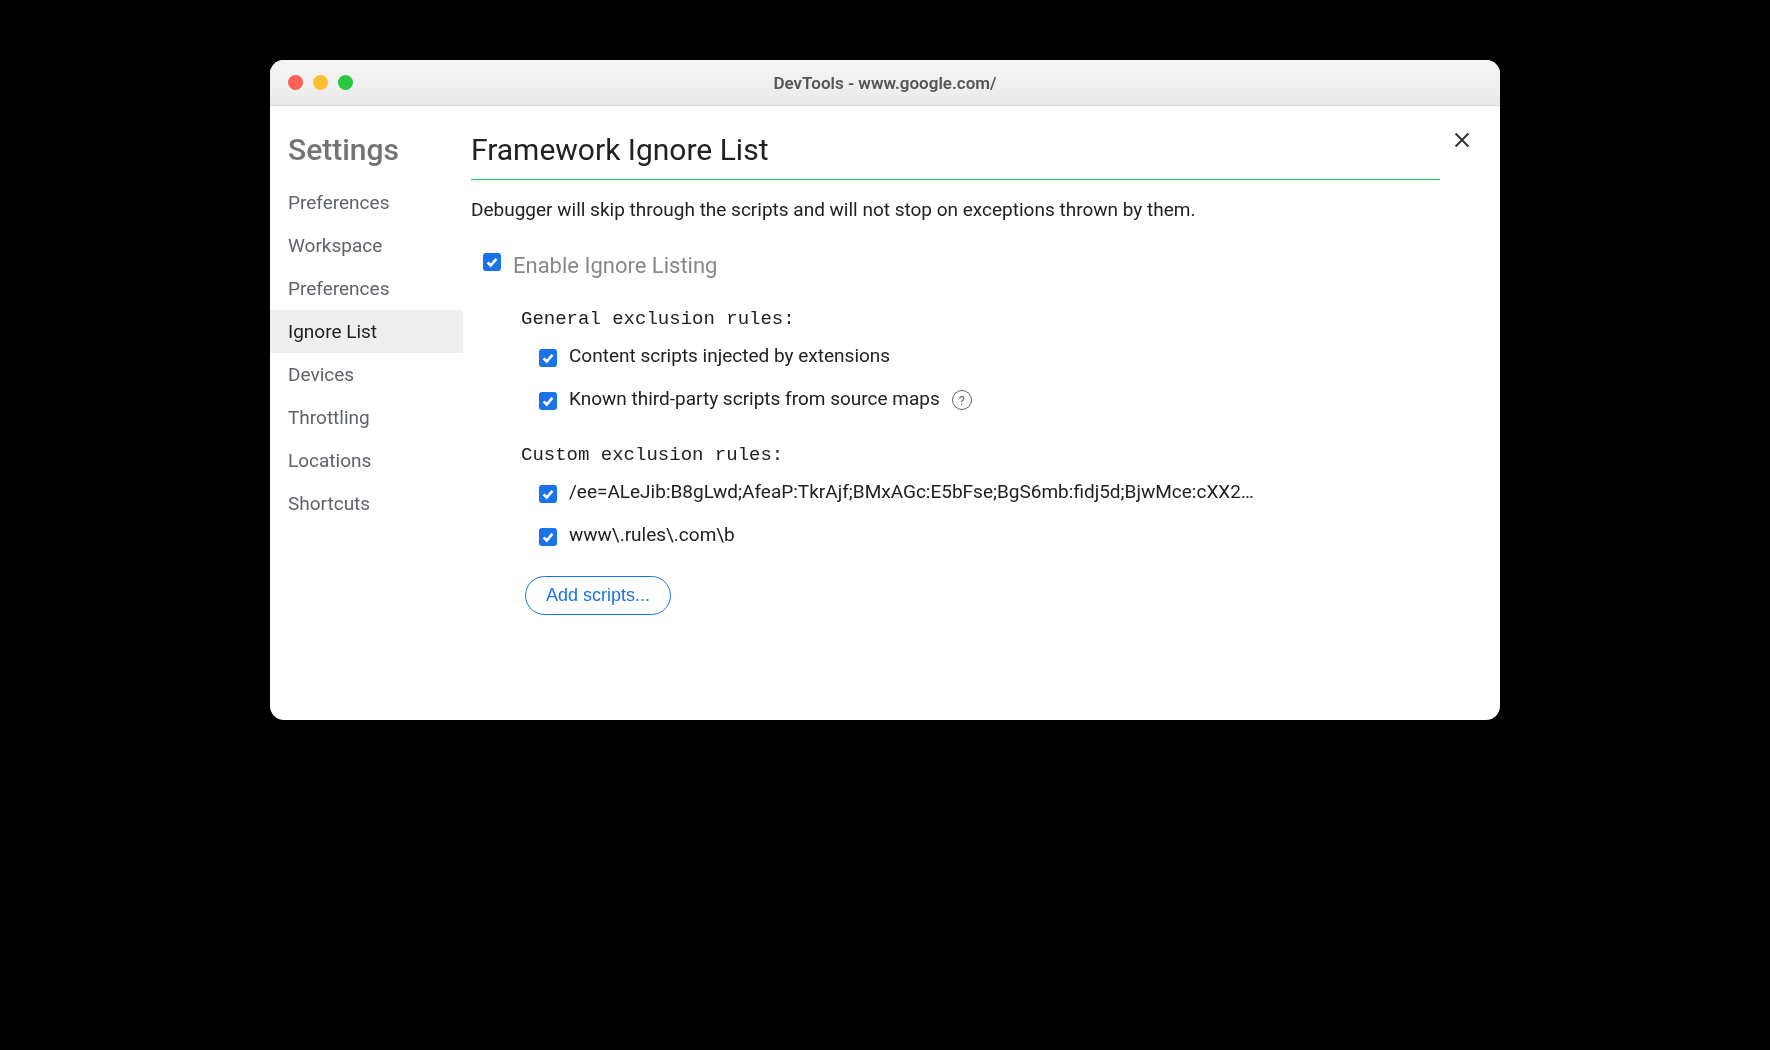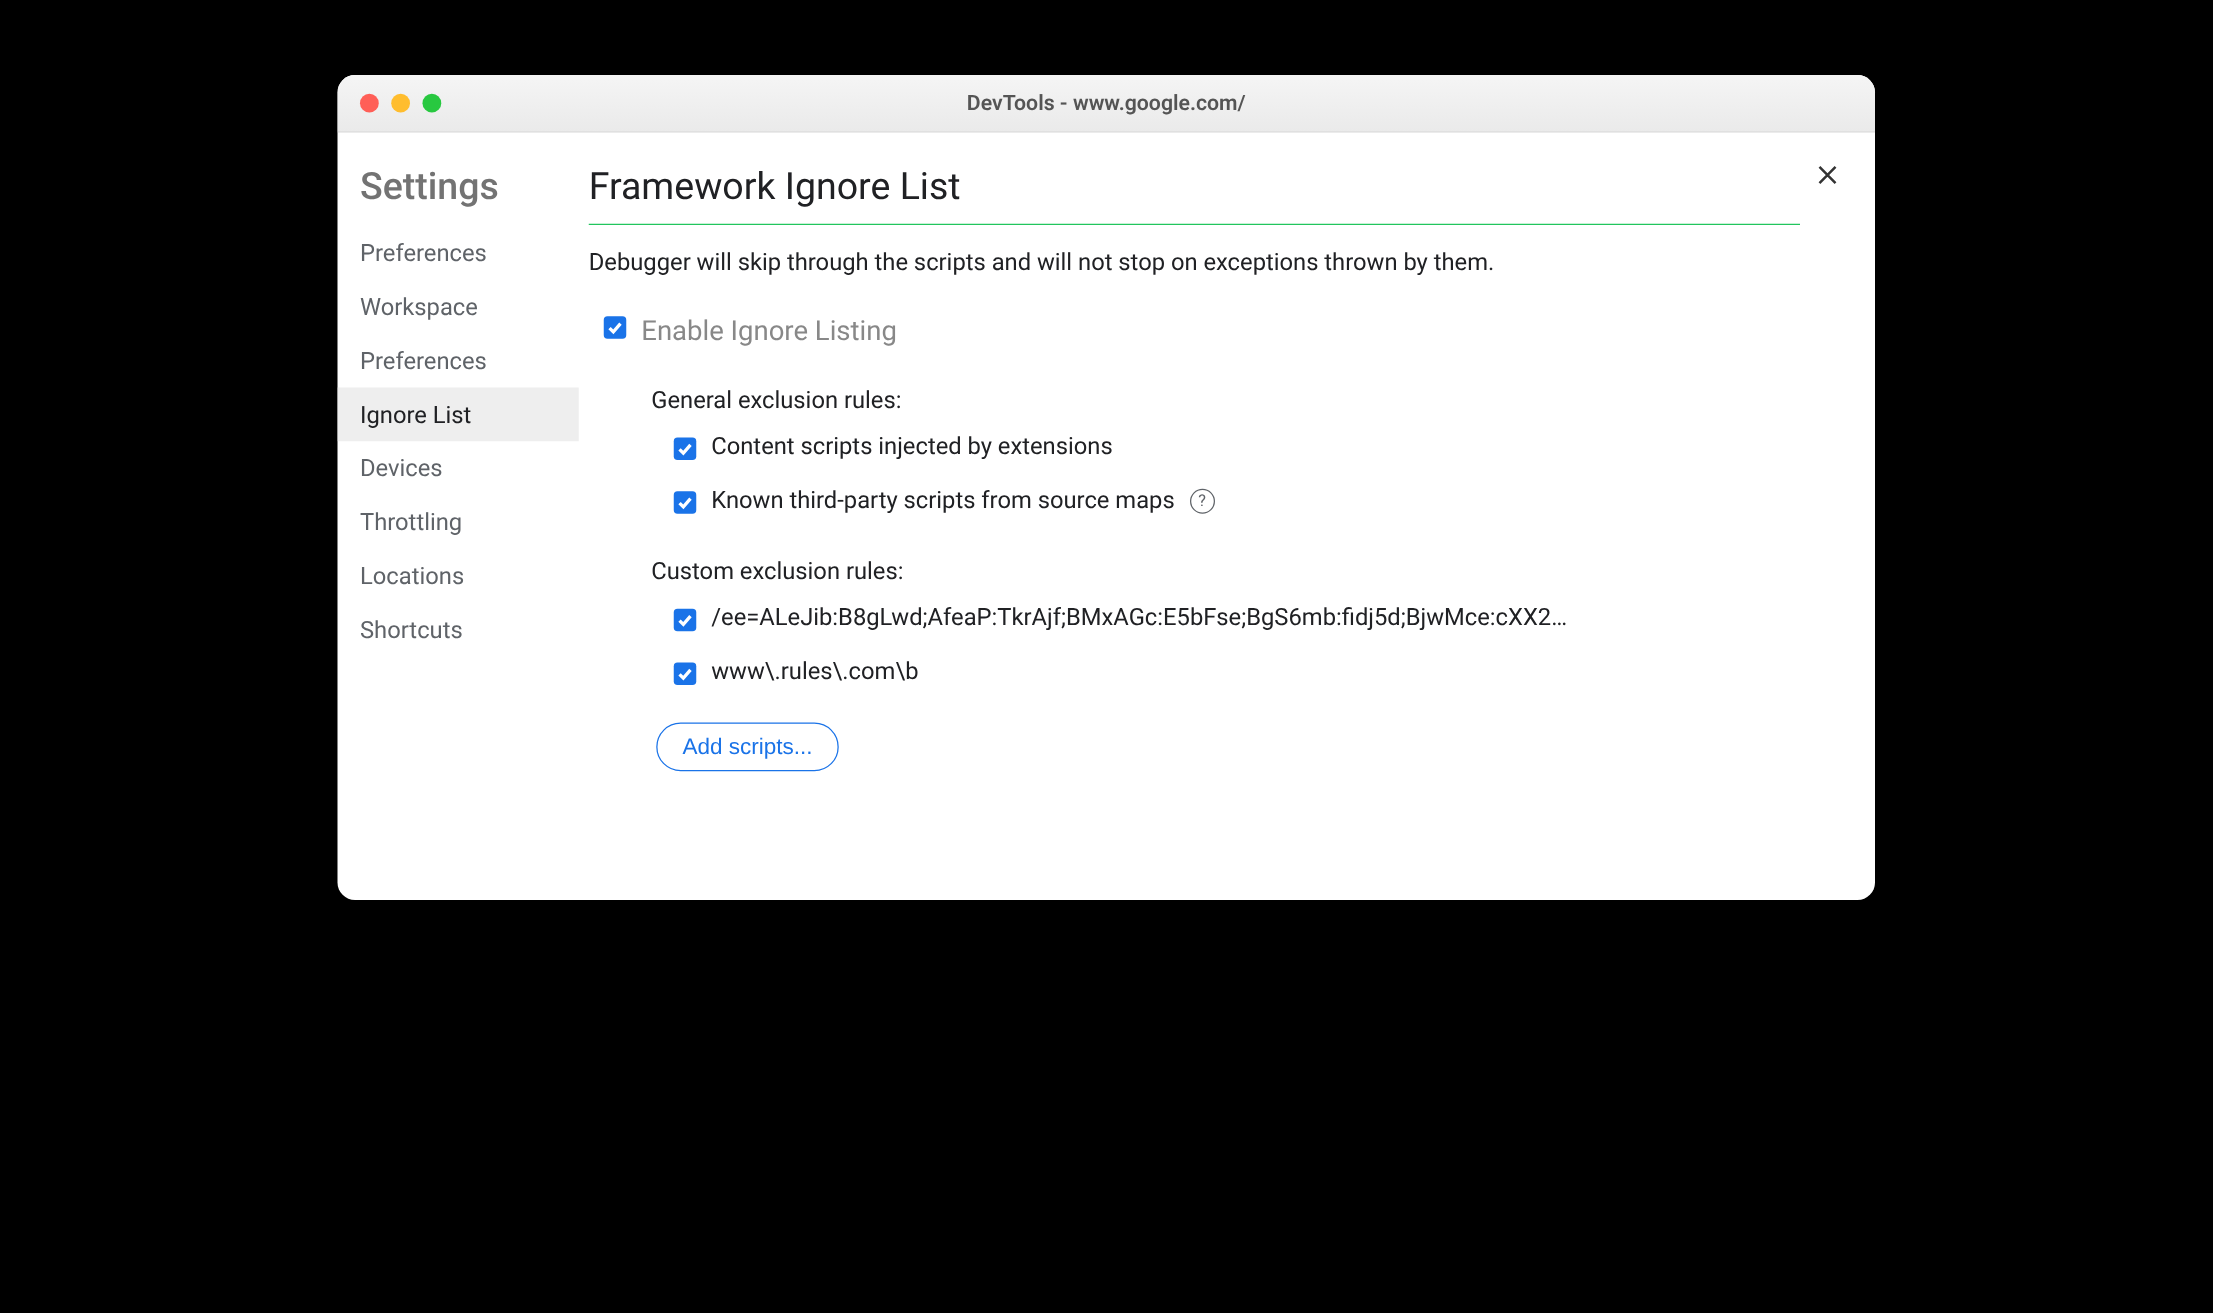--- a/index.html
+++ b/index.html
@@ -139,20 +139,21 @@
       font-size: 22px;
       color: #888;
       margin-left: 12px;
       margin-bottom: 30px;
     }
     .section-label {
       font-size: 19px;
       color: #202124;
       margin-left: 50px;
       margin-bottom: 14px;
+      font-family: Liberation Mono, monospace;
     }
     .rule-row {
       display: flex;
       align-items: flex-end;
       font-size: 19px;
       color: #202124;
       margin-left: 68px;
       margin-bottom: 20px;
     }
     .rule-text {

